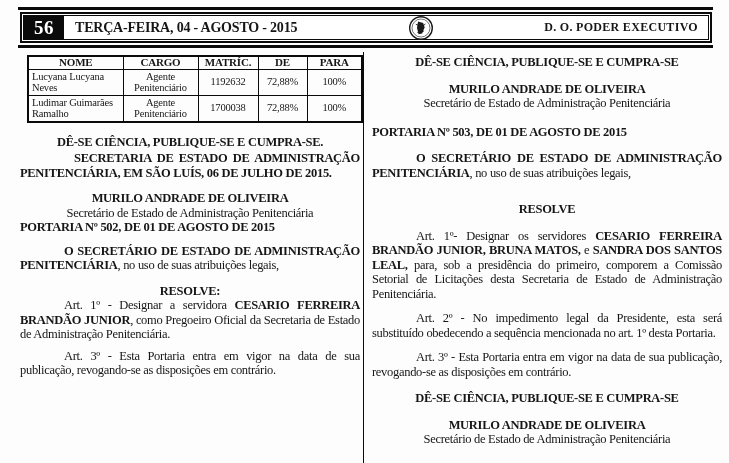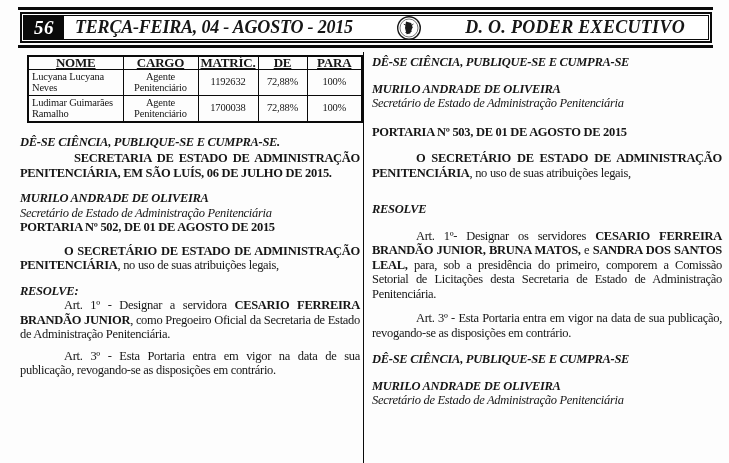--- a/index.html
+++ b/index.html
@@ -8,55 +8,55 @@
     width: 729px; height: 463px; overflow: hidden;
     background: #ffffff;
     font-family: "Liberation Serif", "DejaVu Serif", serif;
     color: #161616;
   }
   .page { position: relative; width: 729px; height: 463px; background: #fdfdfd; }
 
   
   .top-rule    { position: absolute; left: 18px; top: 7px;  width: 695px; height: 3px; background: #0a0a0a; }
   .bottom-rule { position: absolute; left: 18px; top: 45px; width: 695px; height: 3px; background: #0a0a0a; }
-  .header-box  { position: absolute; left: 20px; top: 12px; width: 692px; height: 31px; border: 2px solid #0a0a0a; background: #fff; font-style: italic; }
+  .header-box  { position: absolute; left: 20px; top: 12px; width: 692px; height: 31px; border: 2px solid #0a0a0a; background: #fff; }
   .header-inner{ position: absolute; inset: 1px; border: 1px solid #0a0a0a; display: flex; align-items: center; }
   .page-num {
     background: #0a0a0a; color: #fff; font-weight: bold; font-size: 19px;
     height: 100%; display: flex; align-items: center; padding: 0 10px; letter-spacing: 0.5px;
   }
-  .hdr-date { font-weight: bold; font-size: 18px; margin-left: 11px; letter-spacing: -0.2px; white-space: nowrap; }
+  .hdr-date { font-weight: bold; font-size: 14px; margin-left: 11px; letter-spacing: -0.2px; white-space: nowrap; }
   .hdr-spacer { flex: 1; }
   .emblem { display: flex; align-items: center; }
-  .hdr-edition { font-weight: bold; font-size: 18px; margin-right: 23px; letter-spacing: 0.3px; white-space: nowrap; text-align: right; }
+  .hdr-edition { font-weight: bold; font-size: 12px; margin-right: 10px; letter-spacing: 0.3px; white-space: nowrap; text-align: right; }
 
   
   .col { position: absolute; top: 53px; font-size: 12.5px; line-height: 14.5px; letter-spacing: -0.3px; }
   .col-left  { left: 20px;  width: 340px; }
   .col-right { left: 372px; width: 350px; }
   .divider { position: absolute; left: 363px; top: 52px; height: 411px; width: 1px; background: #0a0a0a; }
 
   p { margin: 0; }
   .b, .h { font-weight: bold; }
-  .center { text-align: left; text-indent: 0; font-style: italic; }
+  .center { text-align: center; text-indent: 0; }
   .para { text-align: justify; text-indent: 44px; }
   .ind54 { text-indent: 54px; }
 
   
   .gov-table {
     border-collapse: collapse; table-layout: fixed;
     width: 334px; margin: 2px 0 0 7px;
     font-size: 10.5px; line-height: 11.5px; letter-spacing: -0.2px;
     border: 2px solid #0a0a0a;
   }
   .gov-table th, .gov-table td {
     border: 1px solid #0a0a0a; padding: 1px 3px;
     text-align: center; vertical-align: middle;
   }
-  .gov-table th { font-size: 13px; padding: 0 0; text-decoration: underline; }
+  .gov-table th { font-size: 11px; padding: 0 0; }
   .cell-nome { text-align: left !important; }
   .w-nome { width: 95px; } .w-cargo { width: 75px; } .w-matric { width: 60px; }
   .w-de { width: 49px; } .w-para { width: 55px; }
 </style>
 </head>
 <body>
 
 <div class="page">
 
   <div class="top-rule"></div>
@@ -123,19 +123,20 @@
   </div>
 
   <div class="col col-right">
     <p class="h center" style="margin-top:2px">DÊ-SE CIÊNCIA, PUBLIQUE-SE E CUMPRA-SE</p>
     <p class="h center" style="margin-top:12px">MURILO ANDRADE DE OLIVEIRA</p>
     <p class="center">Secretário de Estado de Administração Penitenciária</p>
     <p class="h" style="margin-top:14px">PORTARIA Nº 503,  DE  01 DE AGOSTO DE 2015</p>
     <p class="para" style="margin-top:12px"><span class="b">O SECRETÁRIO DE ESTADO DE ADMINISTRAÇÃO PENITENCIÁRIA</span><span>, no uso de suas atribuições legais,</span></p>
     <p class="h center" style="margin-top:22px">RESOLVE</p>
     <p class="para" style="margin-top:12px"><span>Art. 1º- Designar os servidores </span><span class="b">CESARIO FERREIRA BRANDÃO JUNIOR, BRUNA MATOS,</span><span> e </span><span class="b">SANDRA DOS SANTOS LEAL,</span><span> para, sob a presidência do primeiro, comporem a Comissão Setorial de Licitações desta Secretaria de Estado de Administração Penitenciária.</span></p>
+    <p class="para" style="margin-top:10px">Art. 2º - No impedimento legal da Presidente, esta será substituído obedecendo a sequência mencionada no art. 1º desta Portaria.</p>
     <p class="para" style="margin-top:10px">Art. 3º - Esta Portaria entra em vigor na data de sua publicação, revogando-se as disposições em contrário.</p>
     <p class="h center" style="margin-top:12px">DÊ-SE CIÊNCIA, PUBLIQUE-SE E CUMPRA-SE</p>
     <p class="h center" style="margin-top:12px">MURILO ANDRADE DE OLIVEIRA</p>
     <p class="center">Secretário de Estado de Administração Penitenciária</p>
   </div>
 
 </div>
 
 </body></html>

